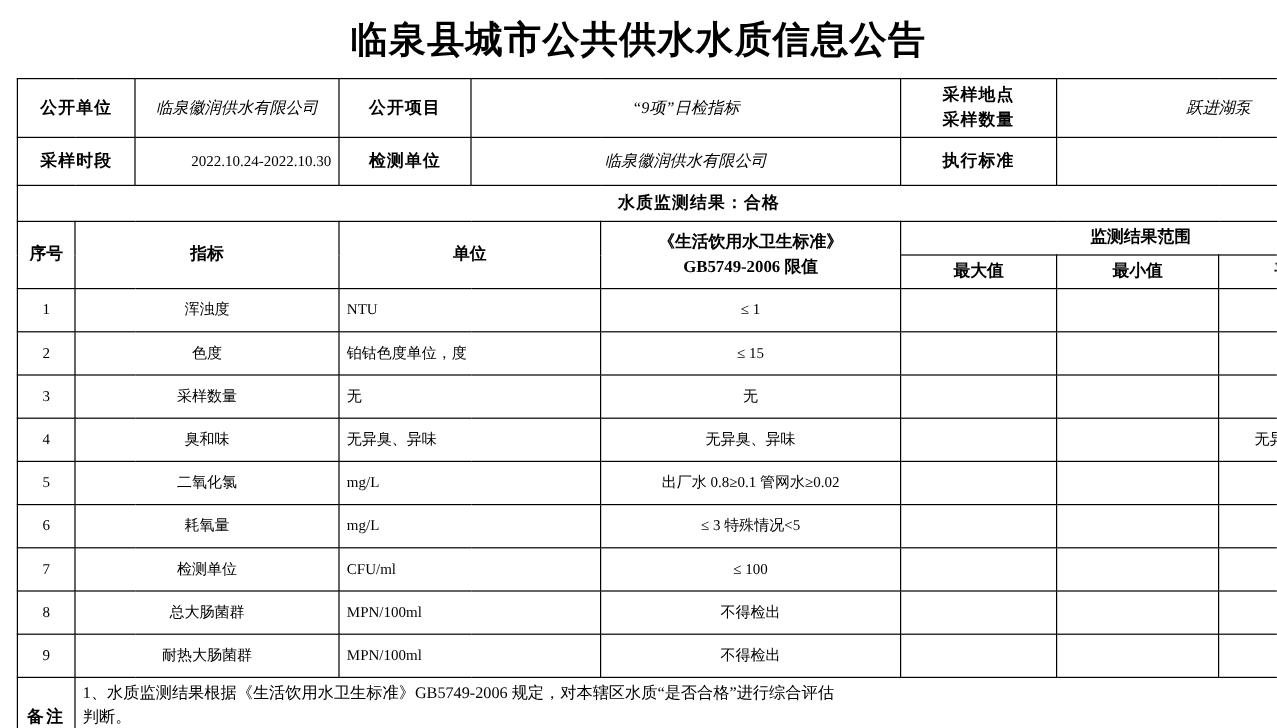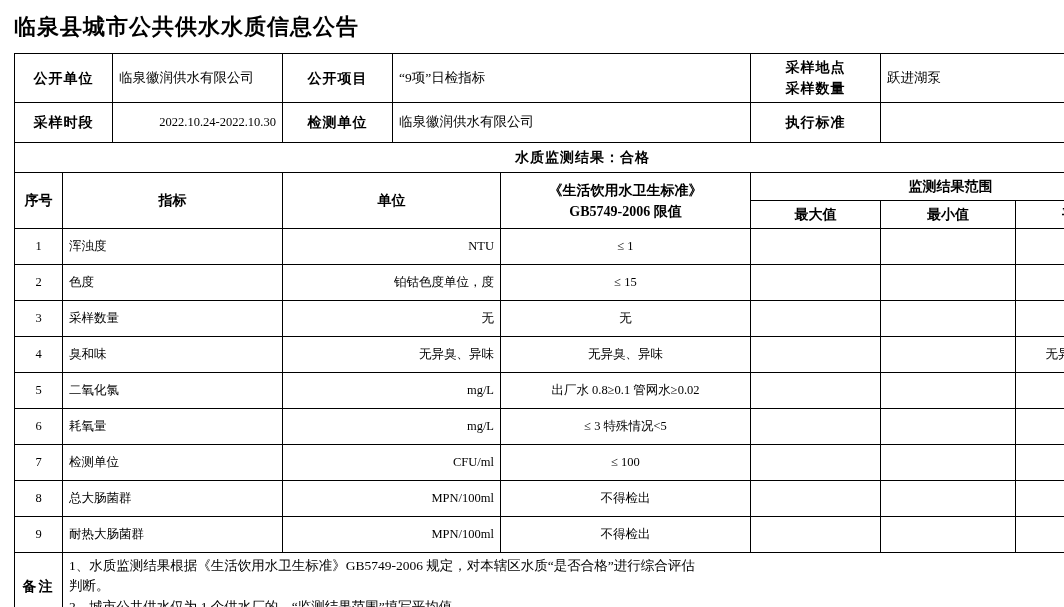--- a/index.html
+++ b/index.html
@@ -15,21 +15,22 @@
     overflow: hidden;
   }
   .page {
     position: relative;
     width: 1064px;
     height: 607px;
     box-sizing: border-box;
     padding: 0 14px;
   }
   .doc-title {
-    font-size: 22px;
+    text-align: center;
+    font-size: 31px;
     font-weight: bold;
     letter-spacing: 1px;
     padding-top: 12px;
     padding-bottom: 11px;
     font-family: "Liberation Sans", "DejaVu Sans", sans-serif;
   }
   table.main {
     width: 1036px;
     border-collapse: collapse;
     table-layout: fixed;
@@ -46,41 +47,42 @@
     text-align: center;
     font-size: 14px;
     letter-spacing: 1px;
   }
   .hdr-val {
     text-align: right;
     font-size: 12.5px;
     padding-left: 10px;
   }
   .hdr-val-cn {
-    text-align: left;
+    text-align: center;
     font-size: 13.5px;
     padding-left: 10px;
+    font-style: italic;
   }
   .row-h { height: 40px; }
   .row-band { height: 30px; }
   .band {
     text-align: center;
     font-size: 14px;
     font-weight: bold;
     letter-spacing: 1px;
   }
   .colhdr {
     text-align: center;
     font-weight: bold;
     font-size: 14px;
   }
   .data-row td { height: 29px; font-size: 12.5px; }
   .idx { text-align: center; font-size: 12.5px; padding-left: 4px; }
-  .ind { text-align: left; padding-left: 12px; font-size: 12.5px; }
-  .unit { text-align: right; font-family: "Liberation Serif", serif; }
+  .ind { text-align: center; padding-left: 12px; font-size: 12.5px; }
+  .unit { text-align: left; font-family: "Liberation Serif", serif; }
   .limit { text-align: center; }
   .val { text-align: center; }
   .remark-label {
     text-align: center;
     font-weight: bold;
     font-size: 14px;
     letter-spacing: 2px;
     vertical-align: middle;
   }
   .remark-body {

